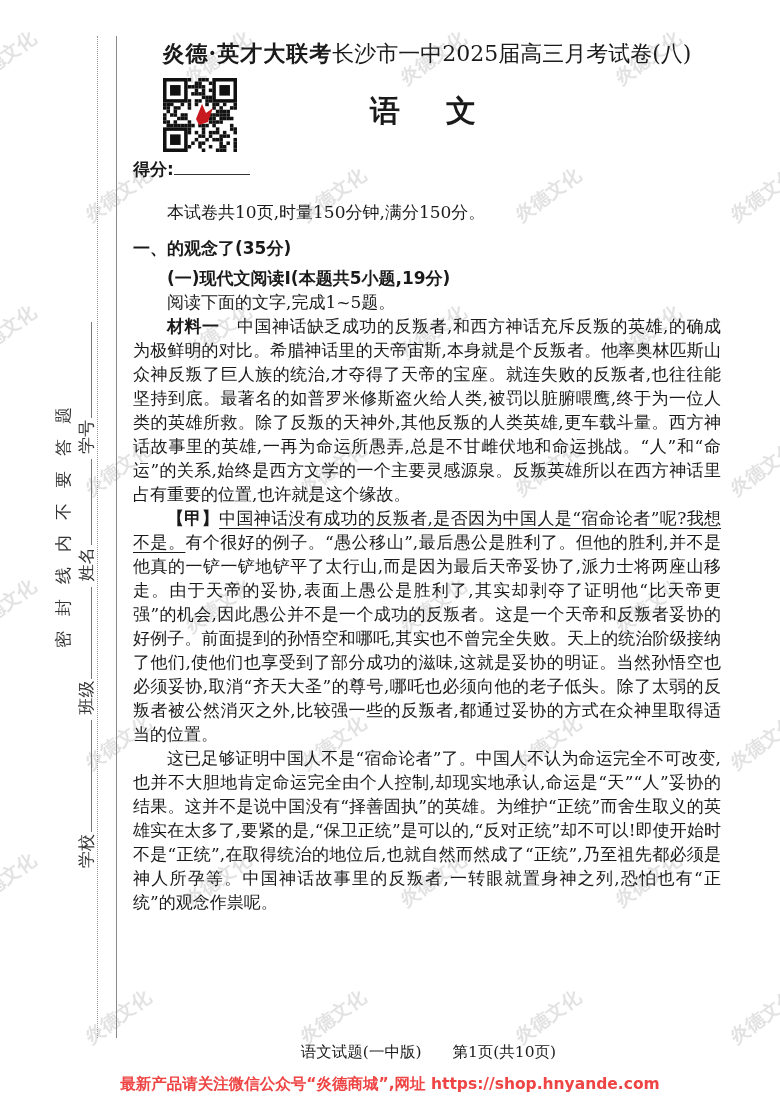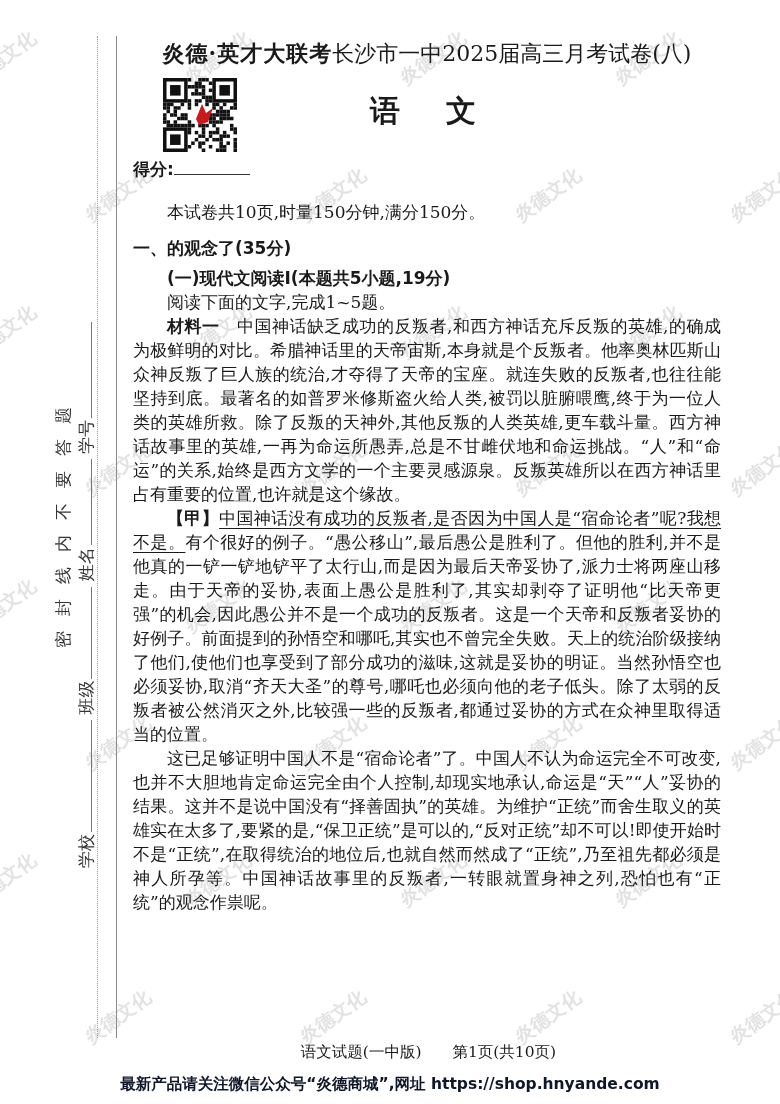--- a/index.html
+++ b/index.html
@@ -277,15 +277,15 @@
     <p class="para"><span class="mk">材料一</span><span>　中国神话缺乏成功的反叛者,和西方神话充斥反叛的英雄,的确成为极鲜明的对比。希腊神话里的天帝宙斯,本身就是个反叛者。他率奥林匹斯山众神反叛了巨人族的统治,才夺得了天帝的宝座。就连失败的反叛者,也往往能坚持到底。最著名的如普罗米修斯盗火给人类,被罚以脏腑喂鹰,终于为一位人类的英雄所救。除了反叛的天神外,其他反叛的人类英雄,更车载斗量。西方神话故事里的英雄,一再为命运所愚弄,总是不甘雌伏地和命运挑战。“人”和“命运”的关系,始终是西方文学的一个主要灵感源泉。反叛英雄所以在西方神话里占有重要的位置,也许就是这个缘故。</span></p>
 
     <p class="para"><span class="mk">【甲】</span><span class="u-sent">中国神话没有成功的反叛者,是否因为中国人是“宿命论者”呢?我想不是。</span><span>有个很好的例子。“愚公移山”,最后愚公是胜利了。但他的胜利,并不是他真的一铲一铲地铲平了太行山,而是因为最后天帝妥协了,派力士将两座山移走。由于天帝的妥协,表面上愚公是胜利了,其实却剥夺了证明他“比天帝更强”的机会,因此愚公并不是一个成功的反叛者。这是一个天帝和反叛者妥协的好例子。前面提到的孙悟空和哪吒,其实也不曾完全失败。天上的统治阶级接纳了他们,使他们也享受到了部分成功的滋味,这就是妥协的明证。当然孙悟空也必须妥协,取消“齐天大圣”的尊号,哪吒也必须向他的老子低头。除了太弱的反叛者被公然消灭之外,比较强一些的反叛者,都通过妥协的方式在众神里取得适当的位置。</span></p>
 
     <p class="para">这已足够证明中国人不是“宿命论者”了。中国人不认为命运完全不可改变,也并不大胆地肯定命运完全由个人控制,却现实地承认,命运是“天”“人”妥协的结果。这并不是说中国没有“择善固执”的英雄。为维护“正统”而舍生取义的英雄实在太多了,要紧的是,“保卫正统”是可以的,“反对正统”却不可以!即使开始时不是“正统”,在取得统治的地位后,也就自然而然成了“正统”,乃至祖先都必须是神人所孕等。中国神话故事里的反叛者,一转眼就置身神之列,恐怕也有“正统”的观念作祟呢。</p>
 
   </div>
 
   <div class="footer"><span>语文试题(一中版)</span><span class="sep"></span><span>第1页(共10页)</span></div>
 
-  <div class="promo" style="color: #0f172a;">最新产品请关注微信公众号“炎德商城”,网址 https://shop.hnyande.com</div>
+  <div class="promo" style="color: #ef4444;">最新产品请关注微信公众号“炎德商城”,网址 https://shop.hnyande.com</div>
 
 </div>
 
 </body></html>

